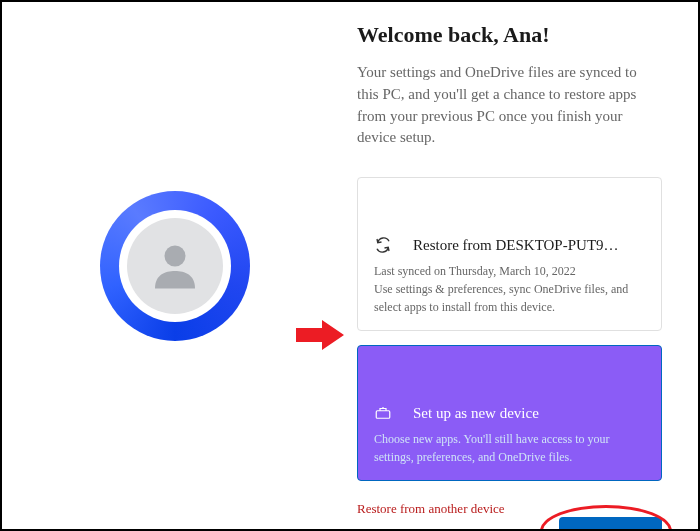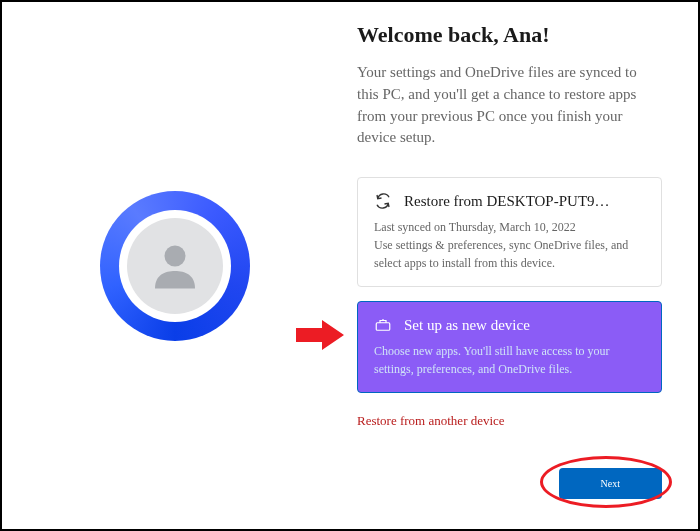--- a/index.html
+++ b/index.html
@@ -86,22 +86,23 @@
       cursor: pointer;
     }
     .option-card.selected {
       background: #8b5cf6;
       border-color: #0067c0;
       color: #fff;
     }
     .option-header {
       display: flex;
       align-items: flex-end;
-      gap: 12px;
+      gap: 21px;
       margin-bottom: 8px;
+      margin-top: 44px;
     }
     .option-title {
       font-size: 15px;
       font-weight: 400;
       color: #1a1a1a;
       white-space: nowrap;
       overflow: hidden;
       text-overflow: ellipsis;
     }
     .option-card.selected .option-title {

